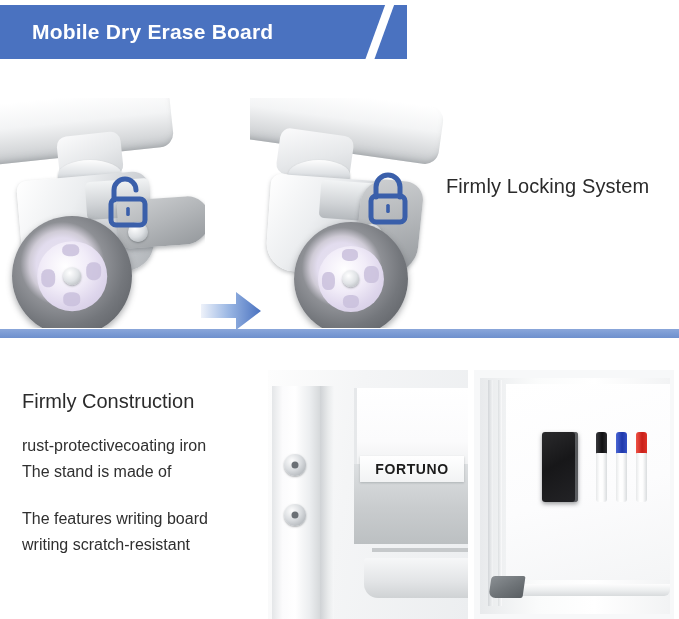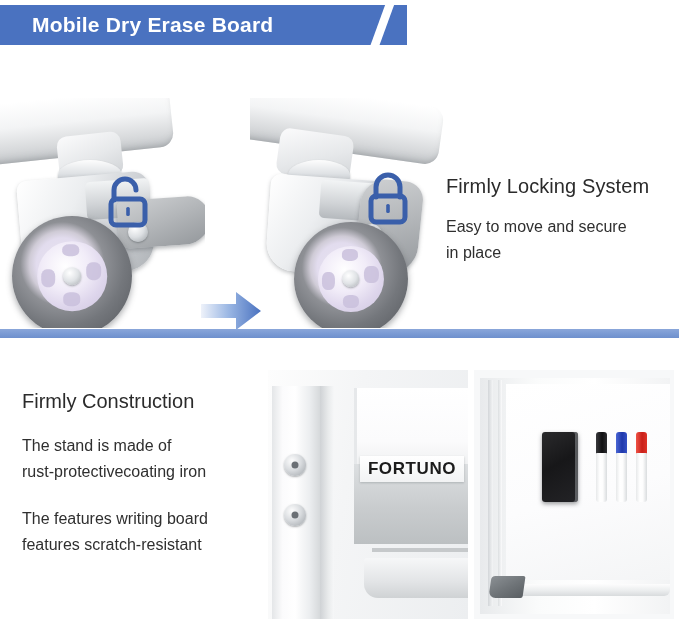--- a/index.html
+++ b/index.html
@@ -7,21 +7,21 @@
     width: 679px; height: 619px;
     background: #ffffff;
     font-family: "Liberation Sans", sans-serif;
     overflow: hidden;
   }
   .page { position: relative; width: 679px; height: 619px; background: #fff; }
 
   
   .banner {
     position: absolute; left: 0; top: 5px;
-    width: 407px; height: 40px;
+    width: 407px; height: 54px;
     background: #4a72c0;
     overflow: hidden;
   }
   .banner-title {
     position: absolute; left: 32px; top: 50%;
     transform: translateY(-52%);
     color: #ffffff;
     font-size: 21px;
     font-weight: bold;
     letter-spacing: 0.2px;
@@ -223,21 +223,21 @@
     position: absolute; left: 86px; top: 94px; width: 114px; height: 80px;
     background: linear-gradient(180deg,#dcdfe1 0%,#c9ccce 55%,#bcc0c2 100%);
   }
   .label-plate {
     position: absolute; left: 92px; top: 86px; width: 104px; height: 26px;
     background: linear-gradient(180deg,#ffffff 0%,#f2f3f4 100%);
     box-shadow: 0 1px 2px rgba(120,125,130,.4);
     display: flex; align-items: center; justify-content: center;
   }
   .brand-text {
-    font-size: 17px; font-weight: bold; color: #1c1c1c;
+    font-size: 14px; font-weight: bold; color: #1c1c1c;
     letter-spacing: .6px;
   }
   .tray {
     position: absolute; left: 96px; top: 188px; width: 104px; height: 40px;
     background: linear-gradient(180deg,#f6f7f8 0%,#e2e4e6 60%,#cfd2d4 100%);
     border-radius: 3px 0 0 14px;
   }
   .tray-line {
     position: absolute; left: 104px; top: 178px; width: 96px; height: 4px;
     background: #c6c9cb;
@@ -365,40 +365,36 @@
         <svg width="56" height="58" viewBox="0 0 56 58" fill="none">
           <path d="M16 27 V17 a12 12 0 0 1 24 0 V27" stroke="#3a5faa" stroke-width="5" stroke-linecap="round" fill="none"></path>
           <rect x="11" y="26" width="34" height="26" rx="5" stroke="#3a5faa" stroke-width="5" fill="none"></rect>
           <rect x="26.2" y="34" width="3.6" height="9" rx="1.6" fill="#3a5faa"></rect>
         </svg>
       </div>
     </div>
 
     <div class="copy-one">
       <div class="headline-1">Firmly Locking System</div>
-      <div class="body-1">
-        <div>Easy to move and secure</div>
-        <div>in place</div>
-      </div>
     </div>
   </div>
 
   <div class="divider"></div>
 
   <div class="section-two">
 
     <div class="copy-two">
       <div class="headline-2">Firmly Construction</div>
       <div class="body-2">
+        <div>rust-protectivecoating iron</div>
         <div>The stand is made of</div>
-        <div>rust-protectivecoating iron</div>
       </div>
       <div class="body-2 second">
         <div>The features writing board</div>
-        <div>features scratch-resistant</div>
+        <div>writing scratch-resistant</div>
       </div>
     </div>
 
     <div class="photo-stand">
       <div class="post"></div>
       <div class="post-shadow"></div>
       <div class="bolt bolt-a"></div>
       <div class="bolt bolt-b"></div>
       <div class="board-edge"></div>
       <div class="gray-band"></div>

